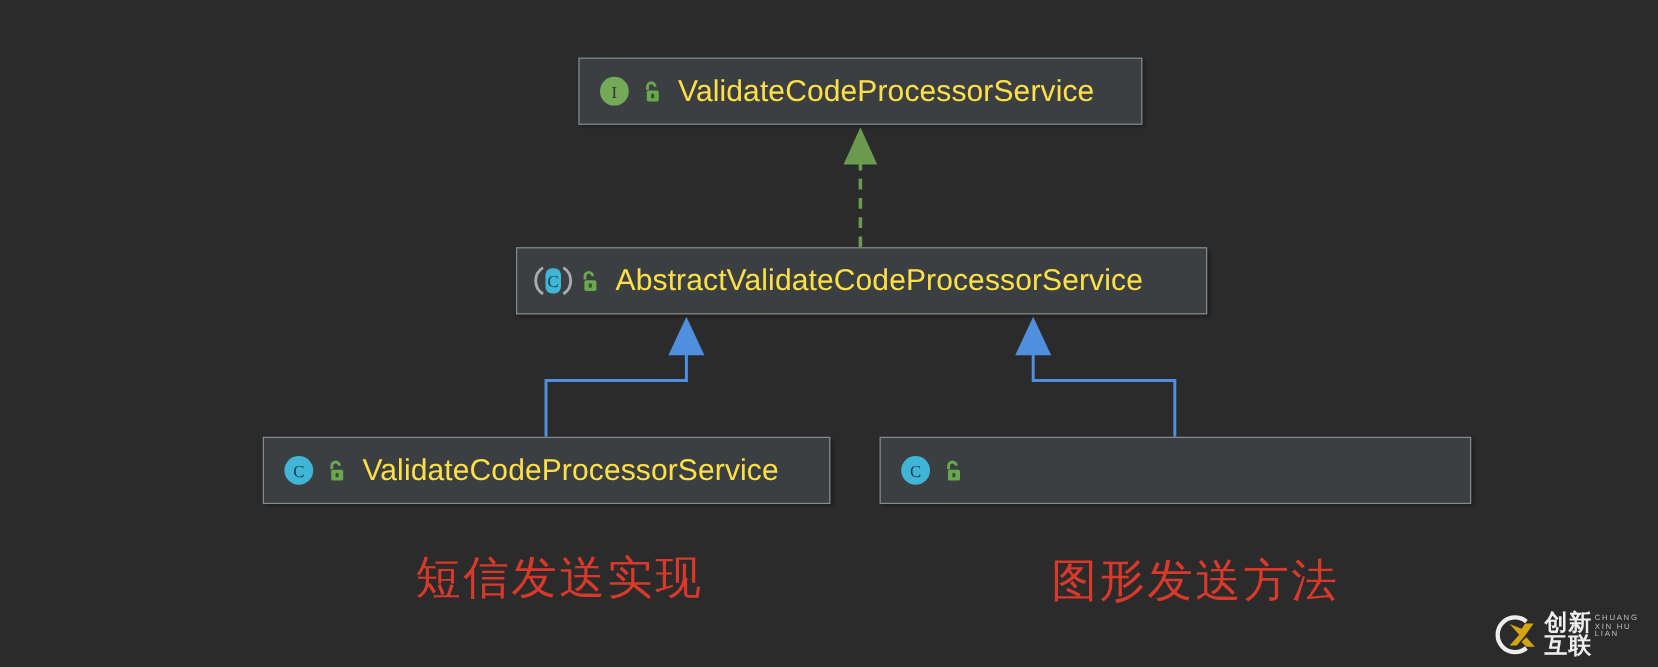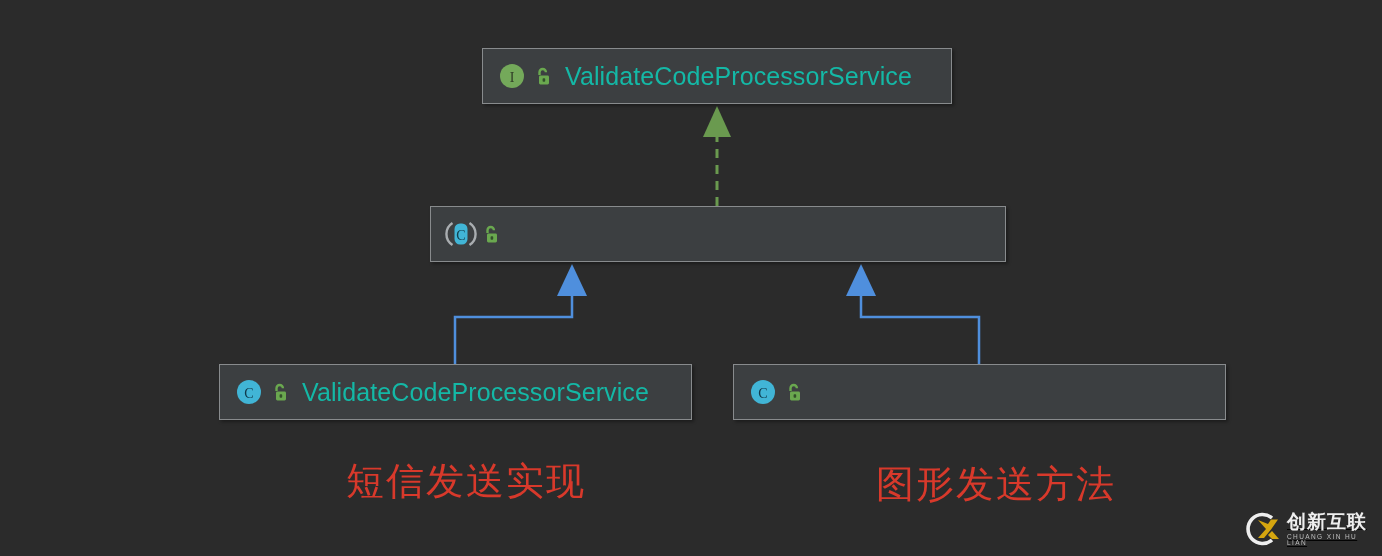--- a/index.html
+++ b/index.html
@@ -37,21 +37,21 @@
     position: absolute;
     box-sizing: border-box;
     background: #3c3f41;
     border: 1px solid #888b8d;
     display: flex;
     align-items: center;
     padding: 0 14px;
     box-shadow: 2px 2px 3px rgba(0,0,0,0.35);
   }
   .uml-node .node-label {
-    color: #14b8a6;
+    color: #fde047;
     font-size: 25px;
     letter-spacing: 0.1px;
     white-space: nowrap;
     font-family: "Liberation Sans", sans-serif;
   }
 
   
   .type-icon {
     flex: 0 0 auto;
     width: 30px;
@@ -99,24 +99,23 @@
   }
   #watermark .wm-mark {
     flex: 0 0 auto;
     width: 40px;
     height: 40px;
     position: relative;
     margin-right: 5px;
   }
   #watermark .wm-text {
     display: flex;
-    flex-direction: column;
+    flex-direction: row;
     justify-content: center;
     line-height: 1;
-    text-decoration: underline;
   }
   #watermark .wm-cn {
     color: #ffffff;
     font-size: 19px;
     font-family: "DejaVu Sans", sans-serif;
     letter-spacing: 1px;
     font-weight: bold;
   }
   #watermark .wm-py {
     color: #c9c9c9;
@@ -184,20 +183,21 @@
     </span>
 
     <span class="vis-icon">
       <svg width="20" height="22" viewBox="0 0 20 22" xmlns="http://www.w3.org/2000/svg">
         <path d="M6.5 9 V6.2 a3.2 3.2 0 0 1 6.4 0" fill="none" stroke="#6aa84f" stroke-width="2.4"></path>
         <rect x="6" y="9.5" width="10" height="9" rx="1.4" fill="#6aa84f"></rect>
         <rect x="9.6" y="12.2" width="2.6" height="3.6" rx="0.8" fill="#33502a"></rect>
       </svg>
     </span>
 
+    <span class="node-label">AbstractValidateCodeProcessorService</span>
   </div>
 
   <div class="uml-node" id="node-sms-impl">
 
     <span class="type-icon">
       <svg width="30" height="30" viewBox="0 0 30 30" xmlns="http://www.w3.org/2000/svg">
         <circle cx="15" cy="15" r="12" fill="#41b5d6"></circle>
         <text x="15" y="20.5" text-anchor="middle" font-family="Liberation Serif, serif" font-size="14" fill="#10394a">C</text>
       </svg>
     </span>

